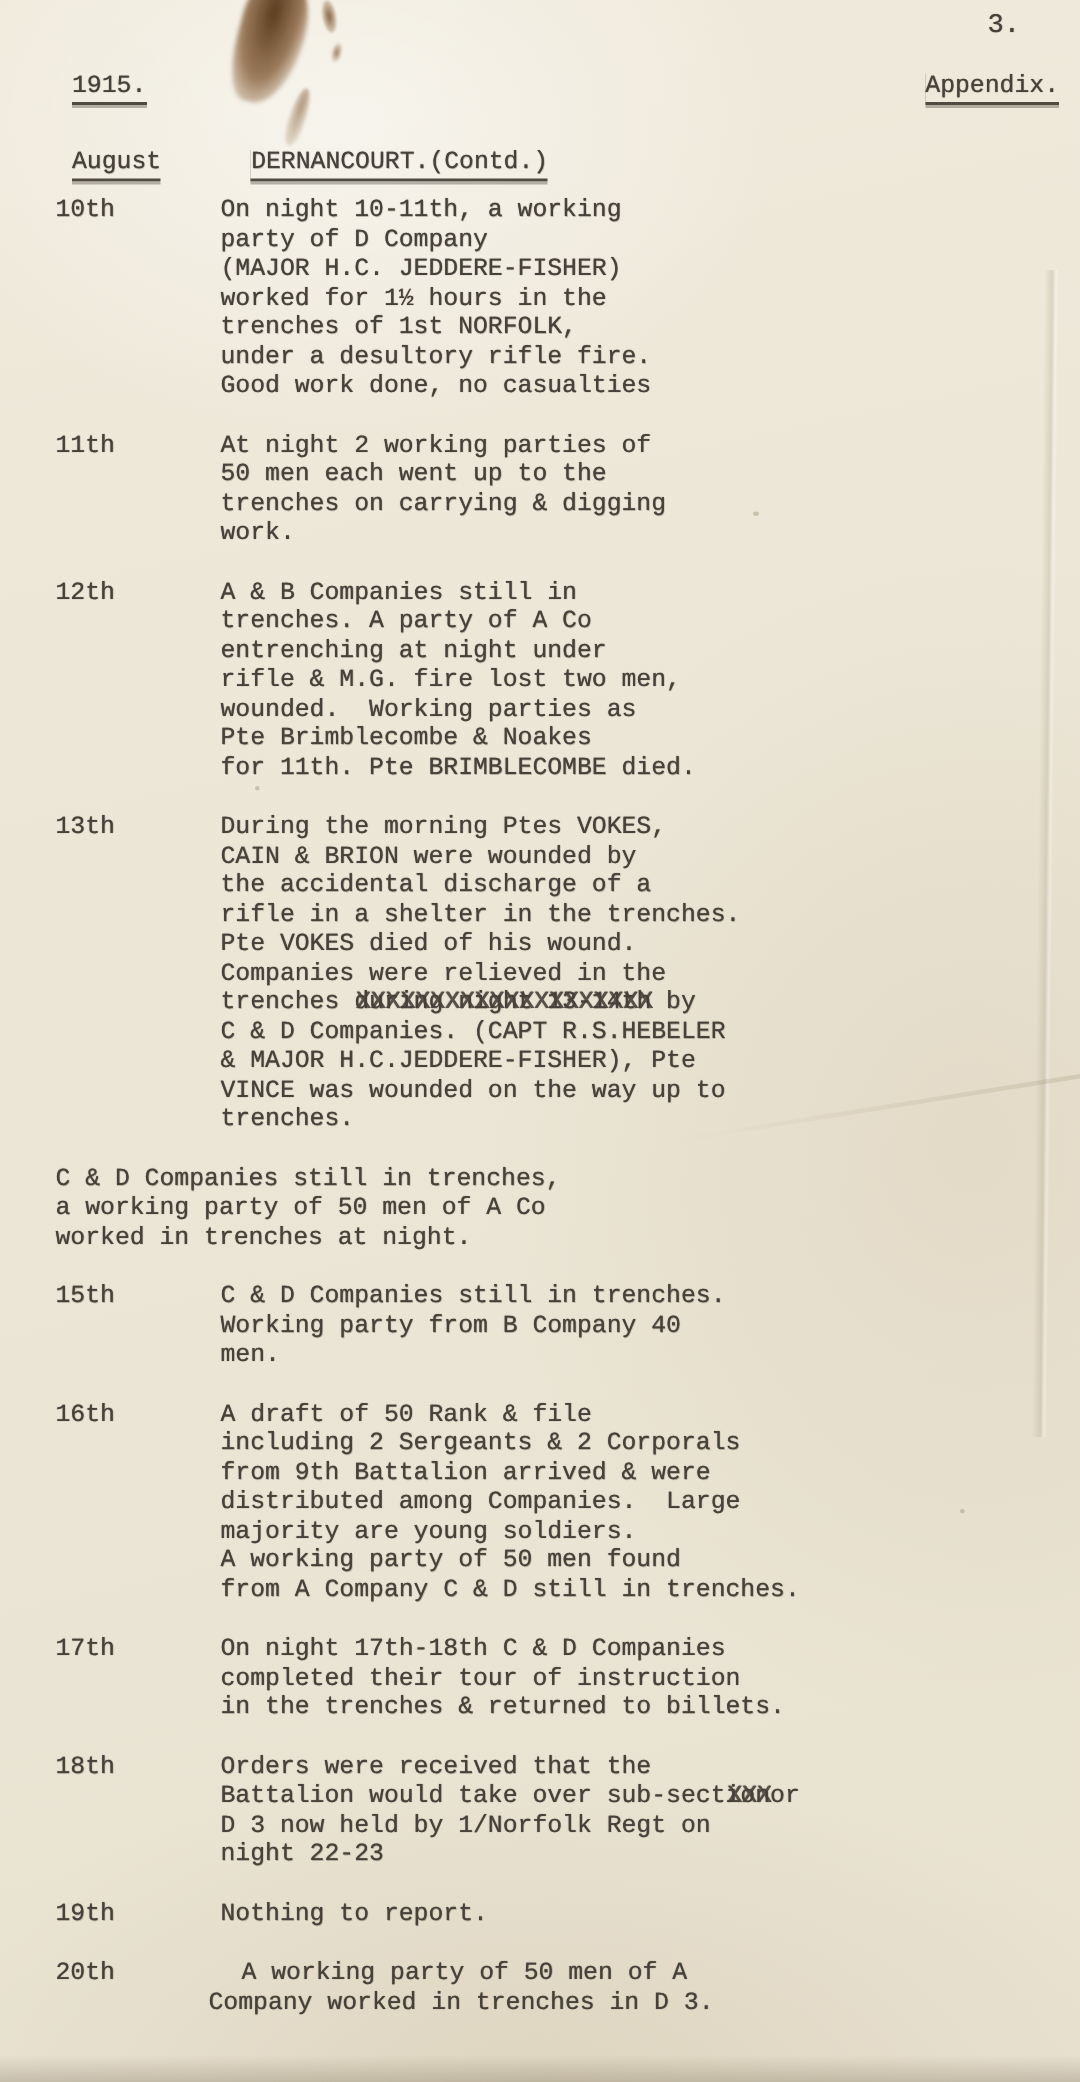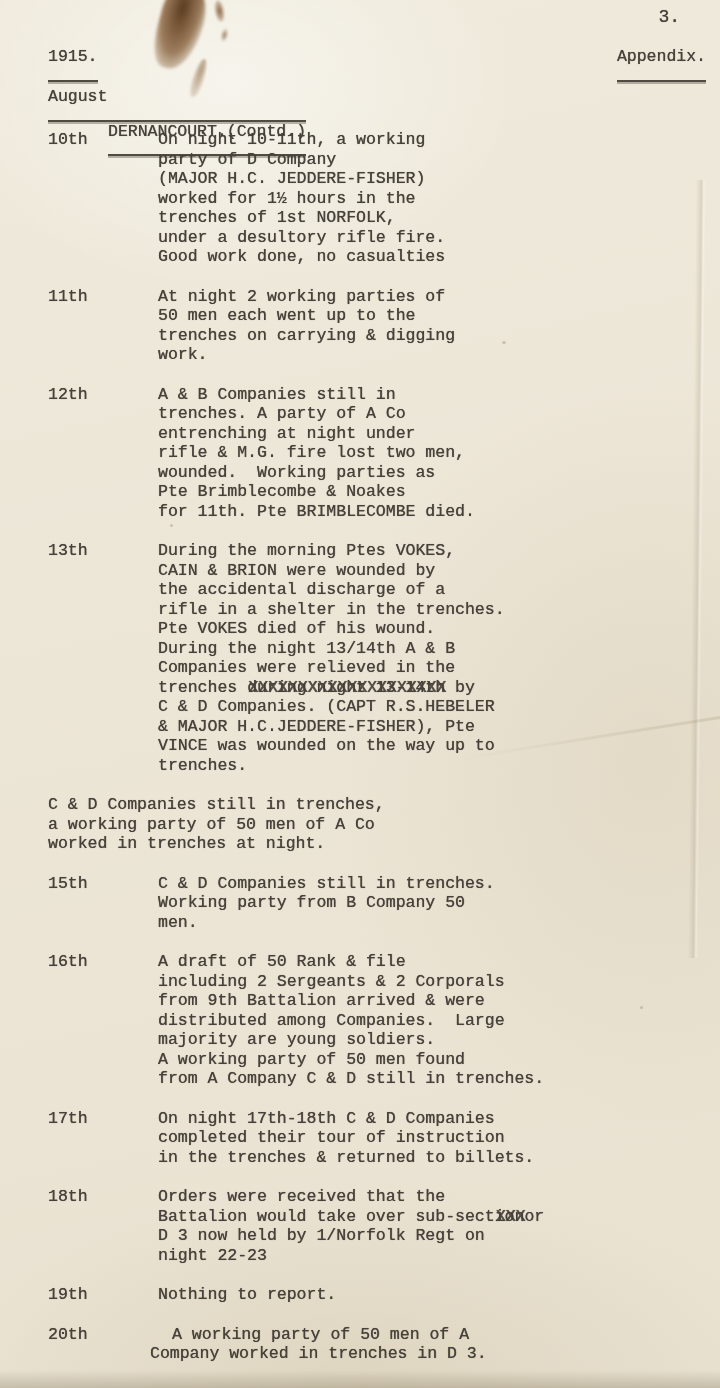--- a/index.html
+++ b/index.html
@@ -57,29 +57,29 @@
     background:radial-gradient(rgba(120,75,32,.7), transparent 75%);
     filter:blur(.8px);transform:rotate(14deg);
   }
   .speck{position:absolute;border-radius:50%;background:rgba(125,105,72,.30);filter:blur(.4px);}
   .speck.a{left:502px;top:341px;width:4px;height:3px;}
   .speck.b{left:170px;top:524px;width:3px;height:3px;}
   .speck.c{left:640px;top:1006px;width:3px;height:3px;}
 
   .page-number{position:absolute;top:8px;right:40px;font-size:18px;}
   .row-year{position:absolute;top:47px;left:48px;right:14px;display:flex;justify-content:space-between;}
-  .row-month{position:absolute;top:87px;left:48px;display:flex;flex-direction:column;}
+  .row-month{position:absolute;top:98px;left:48px;display:flex;}
   .row-month .heading{margin-left:60px;}
   .u{
-    display:inline-block;padding-bottom:13px;
+    display:inline-block;padding-bottom:1px;
     border-bottom:2px solid rgba(62,56,47,.9);
     box-shadow:0 2px 0 rgba(62,56,47,.35);
   }
   .entries{position:absolute;top:130px;left:0;right:0;}
-  .entry{display:flex;padding-left:48px;margin-bottom:20px;}
+  .entry{display:flex;padding-left:37px;margin-bottom:20px;}
   .entry .date{width:110px;flex:0 0 110px;}
   .entry .body{flex:1;}
   .line{white-space:pre;}
   .struck{position:relative;display:inline-block;}
   .struck::after{
     content:attr(data-x);
     position:absolute;left:1px;top:0;
     letter-spacing:inherit;opacity:.9;
     text-shadow:.6px 0 currentColor, 0 0 1px rgba(64,58,48,.8);
   }
@@ -148,21 +148,20 @@
   </div>
 
   <div class="entry">
     <div class="date">13th</div>
     <div class="body">
           <div class="line"><span>During the morning Ptes VOKES,</span></div>
           <div class="line"><span>CAIN &amp; BRION were wounded by</span></div>
           <div class="line"><span>the accidental discharge of a</span></div>
           <div class="line"><span>rifle in a shelter in the trenches.</span></div>
           <div class="line"><span>Pte VOKES died of his wound.</span></div>
-          <div class="line"><span>During the night 13/14th A &amp; B</span></div>
           <div class="line"><span>Companies were relieved in the</span></div>
           <div class="line"><span>trenches </span><span class="struck" data-x="XXXXXXXXXXXXXXXXXXXX">during night 13-14th</span><span> by</span></div>
           <div class="line"><span>C &amp; D Companies. (CAPT R.S.HEBELER</span></div>
           <div class="line"><span>&amp; MAJOR H.C.JEDDERE-FISHER), Pte</span></div>
           <div class="line"><span>VINCE was wounded on the way up to</span></div>
           <div class="line"><span>trenches.</span></div>
         </div>
   </div>
 
   <div class="entry">
@@ -170,21 +169,21 @@
           <div class="line"><span>C &amp; D Companies still in trenches,</span></div>
           <div class="line"><span>a working party of 50 men of A Co</span></div>
           <div class="line"><span>worked in trenches at night.</span></div>
         </div>
   </div>
 
   <div class="entry">
     <div class="date">15th</div>
     <div class="body">
           <div class="line"><span>C &amp; D Companies still in trenches.</span></div>
-          <div class="line"><span>Working party from B Company 50</span></div>
+          <div class="line"><span>Working party from B Company 40</span></div>
           <div class="line"><span>men.</span></div>
         </div>
   </div>
 
   <div class="entry">
     <div class="date">16th</div>
     <div class="body">
           <div class="line"><span>A draft of 50 Rank &amp; file</span></div>
           <div class="line"><span>including 2 Sergeants &amp; 2 Corporals</span></div>
           <div class="line"><span>from 9th Battalion arrived &amp; were</span></div>

